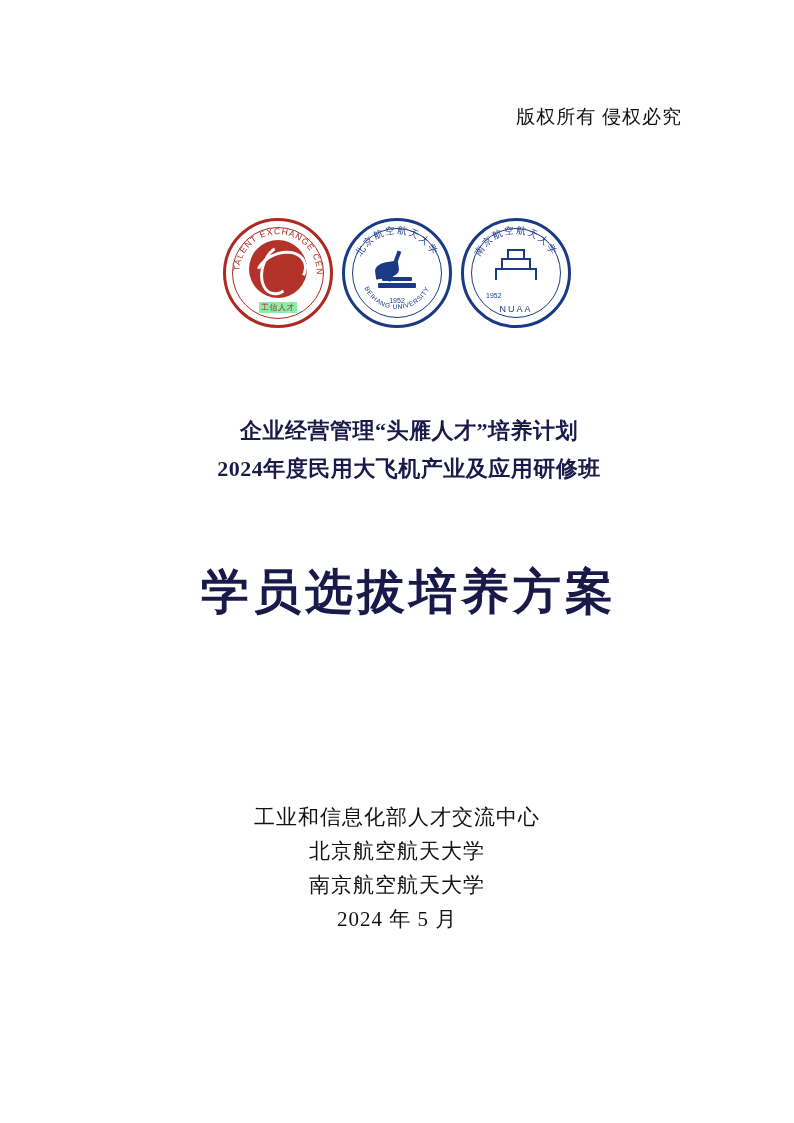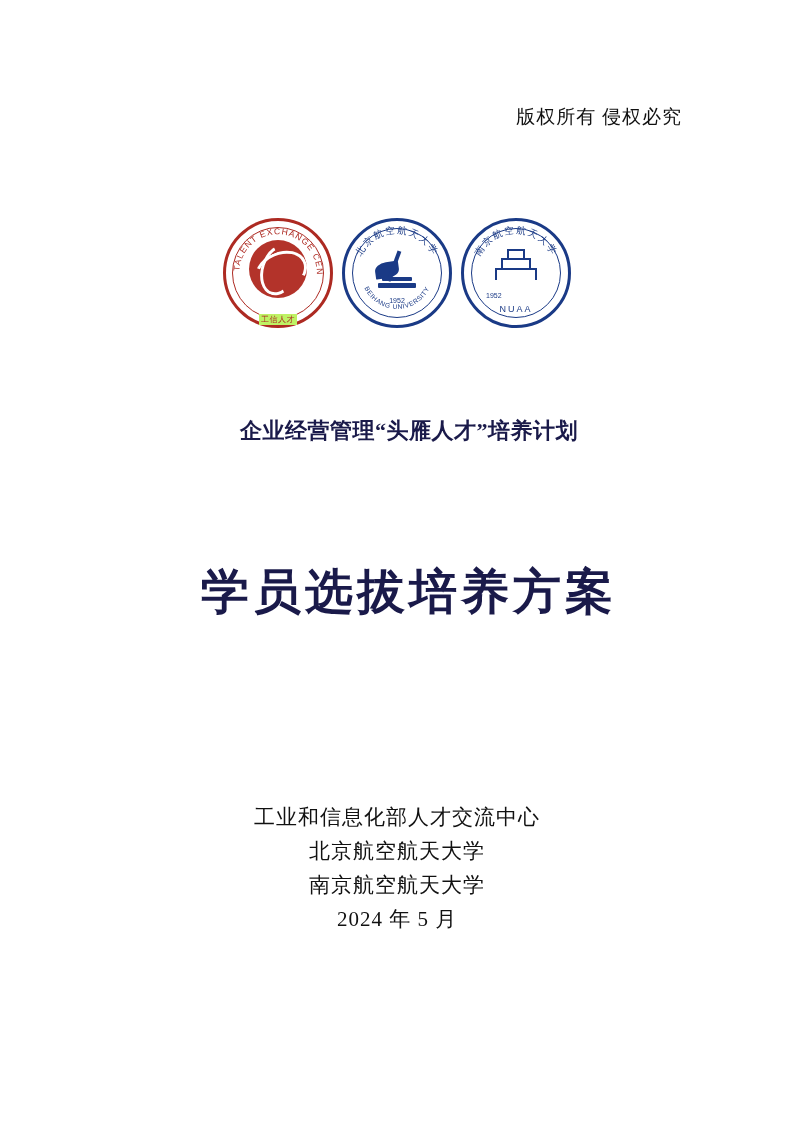--- a/index.html
+++ b/index.html
@@ -97,27 +97,27 @@
     height: 46px;
     border-radius: 50%;
     border: 3px solid #fff;
     border-top-color: transparent;
     border-right-color: transparent;
     transform: rotate(18deg);
   }
   .logo-miit .cn {
     position: absolute;
     left: 50%;
-    bottom: 0;
+    bottom: 12px;
     transform: translateX(-50%);
     font-size: 8px;
     color: #ad2a22;
     letter-spacing: 0.5px;
     white-space: nowrap;
-    background: #bef264;
+    background: #86efac;
     padding: 0 2px;
     font-family: Liberation Mono, monospace;
   }
   .arc-text {
     position: absolute;
     inset: 0;
   }
   .arc-text svg { width: 100%; height: 100%; display: block; }
   .arc-text text {
     font-size: 9px;
@@ -363,20 +363,21 @@
           <i></i>
       </div>
       <div class="yr">1952</div>
       <div class="abbr">NUAA</div>
     </div>
 
   </div>
 
   <div class="title-block">
     <div class="title-line">企业经营管理“头雁人才”培养计划</div>
+    <div class="title-line">2024年度民用大飞机产业及应用研修班</div>
   </div>
 
   <div class="main-title">学员选拔培养方案</div>
 
   <div class="org-block">
     <div class="org-line">工业和信息化部人才交流中心</div>
     <div class="org-line">北京航空航天大学</div>
     <div class="org-line">南京航空航天大学</div>
     <div class="org-date">2024 年 5 月</div>
   </div>

